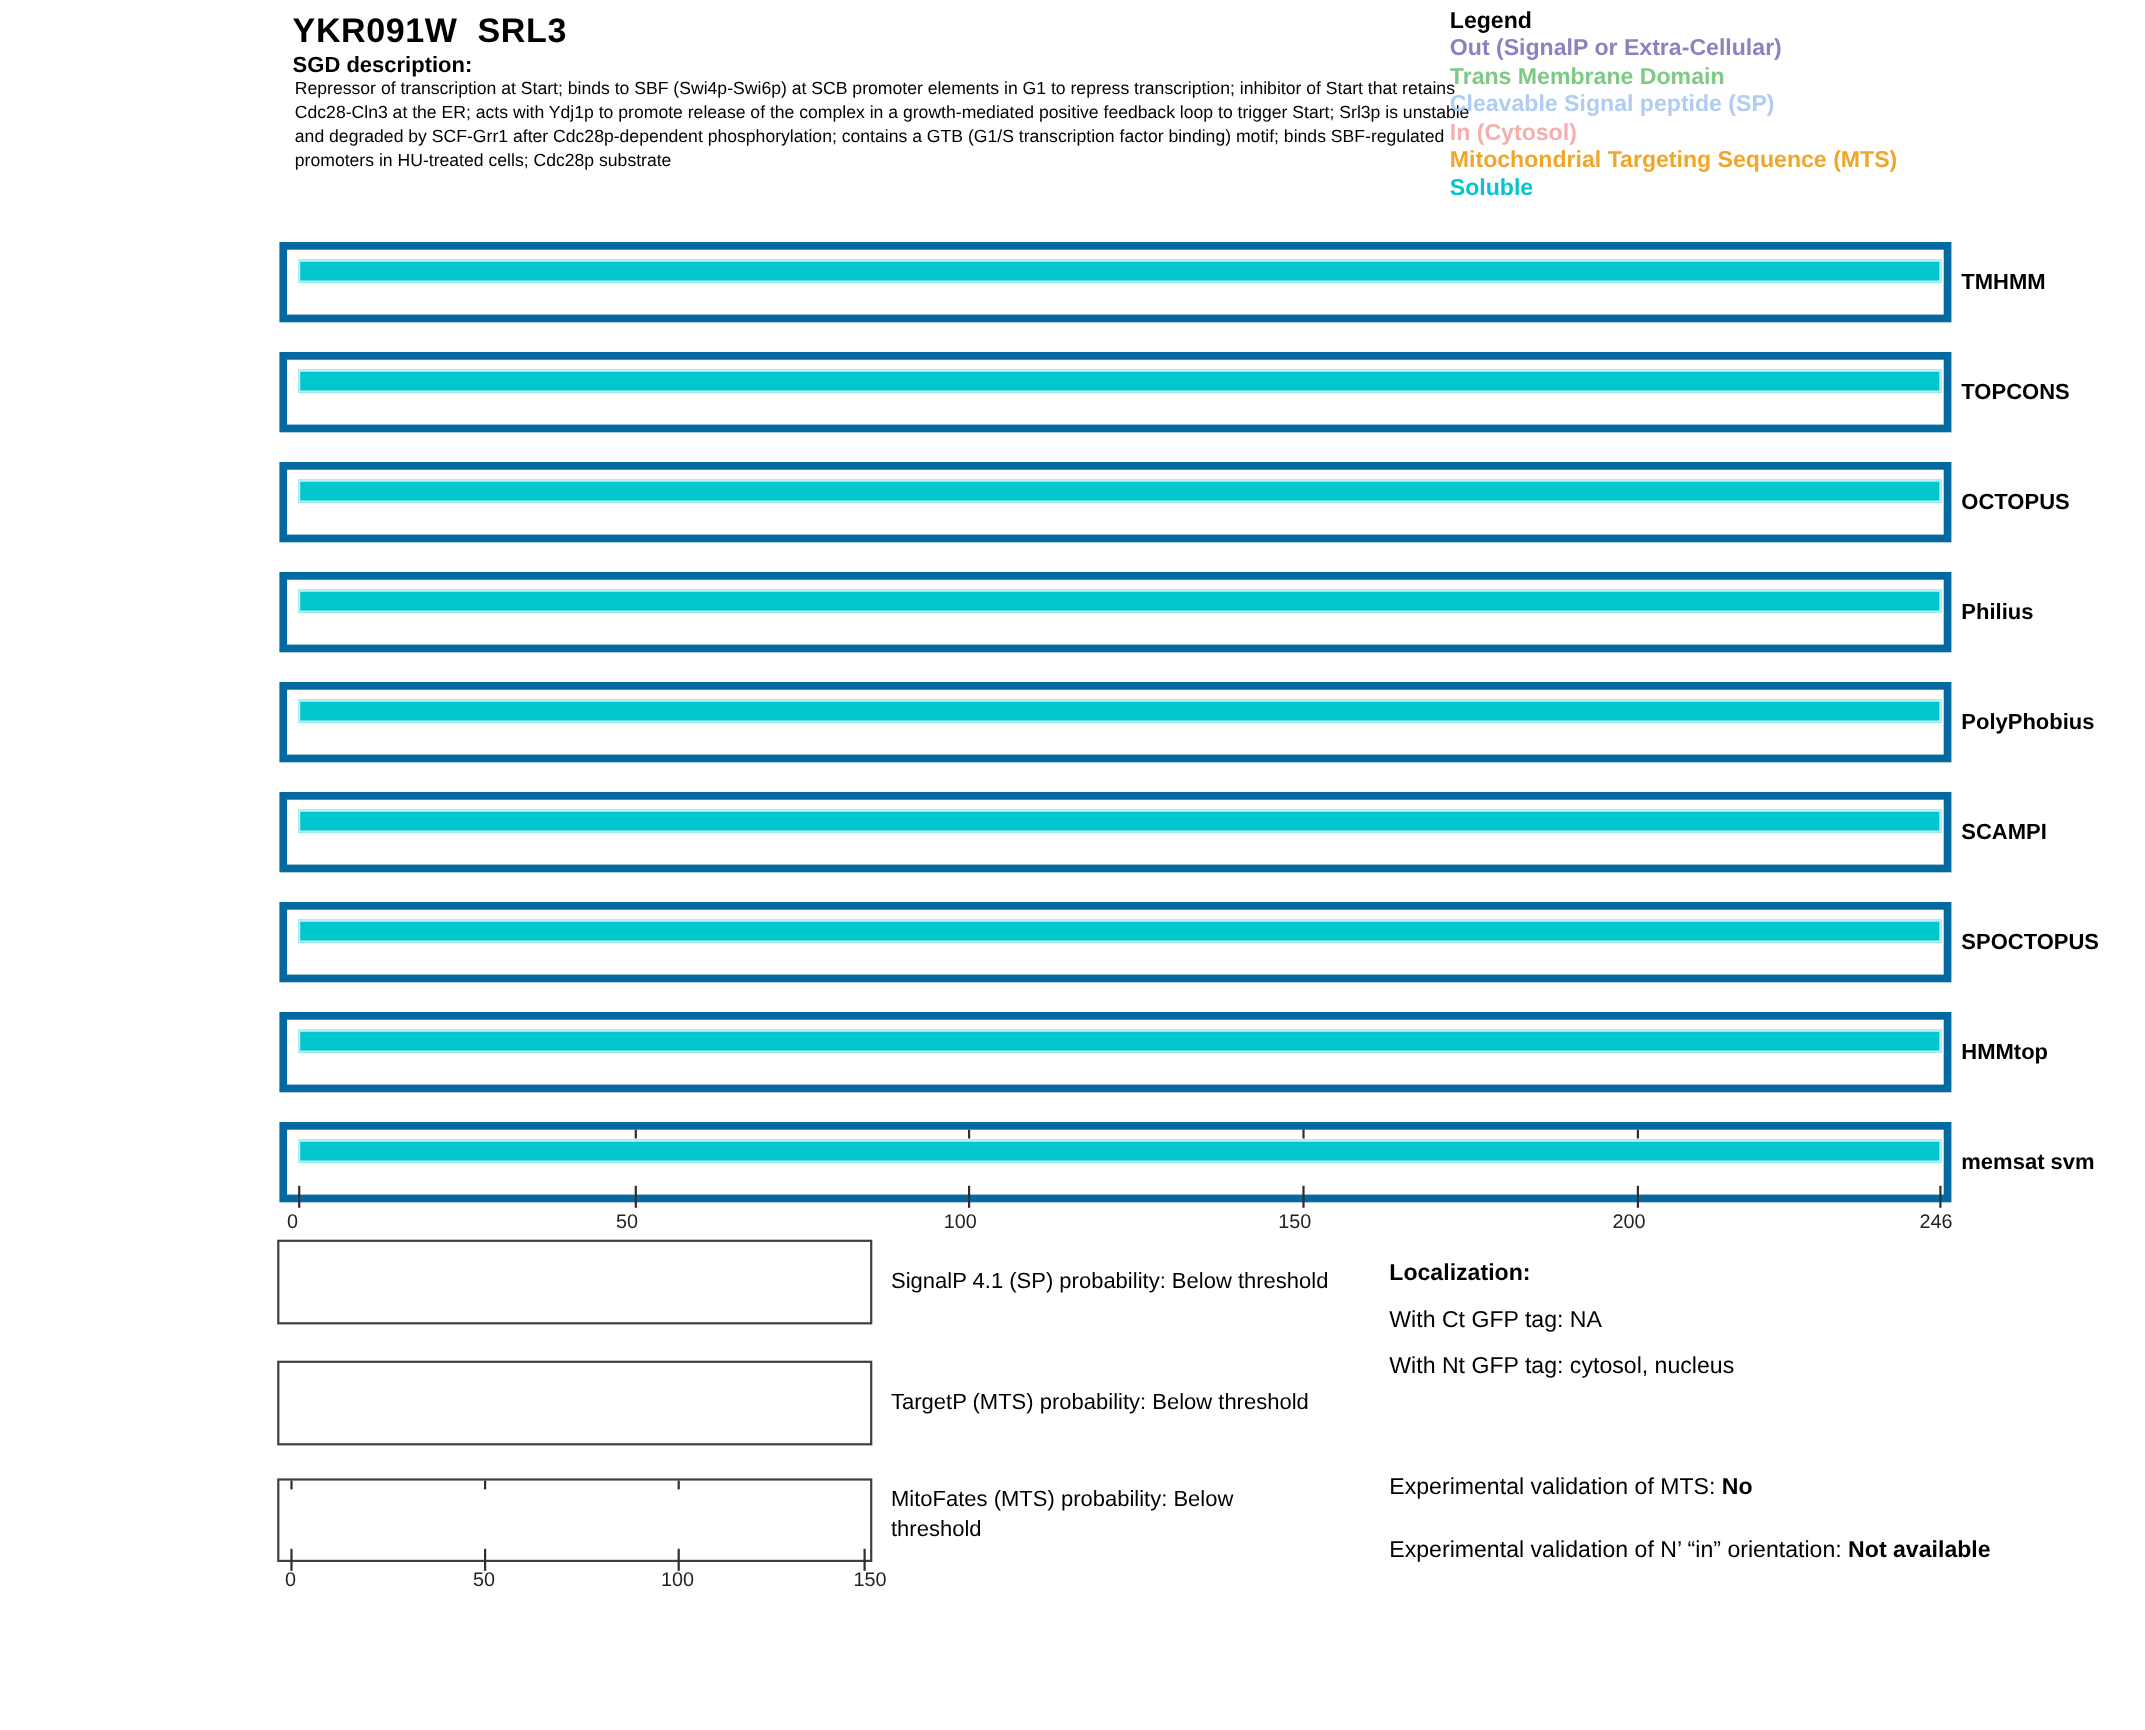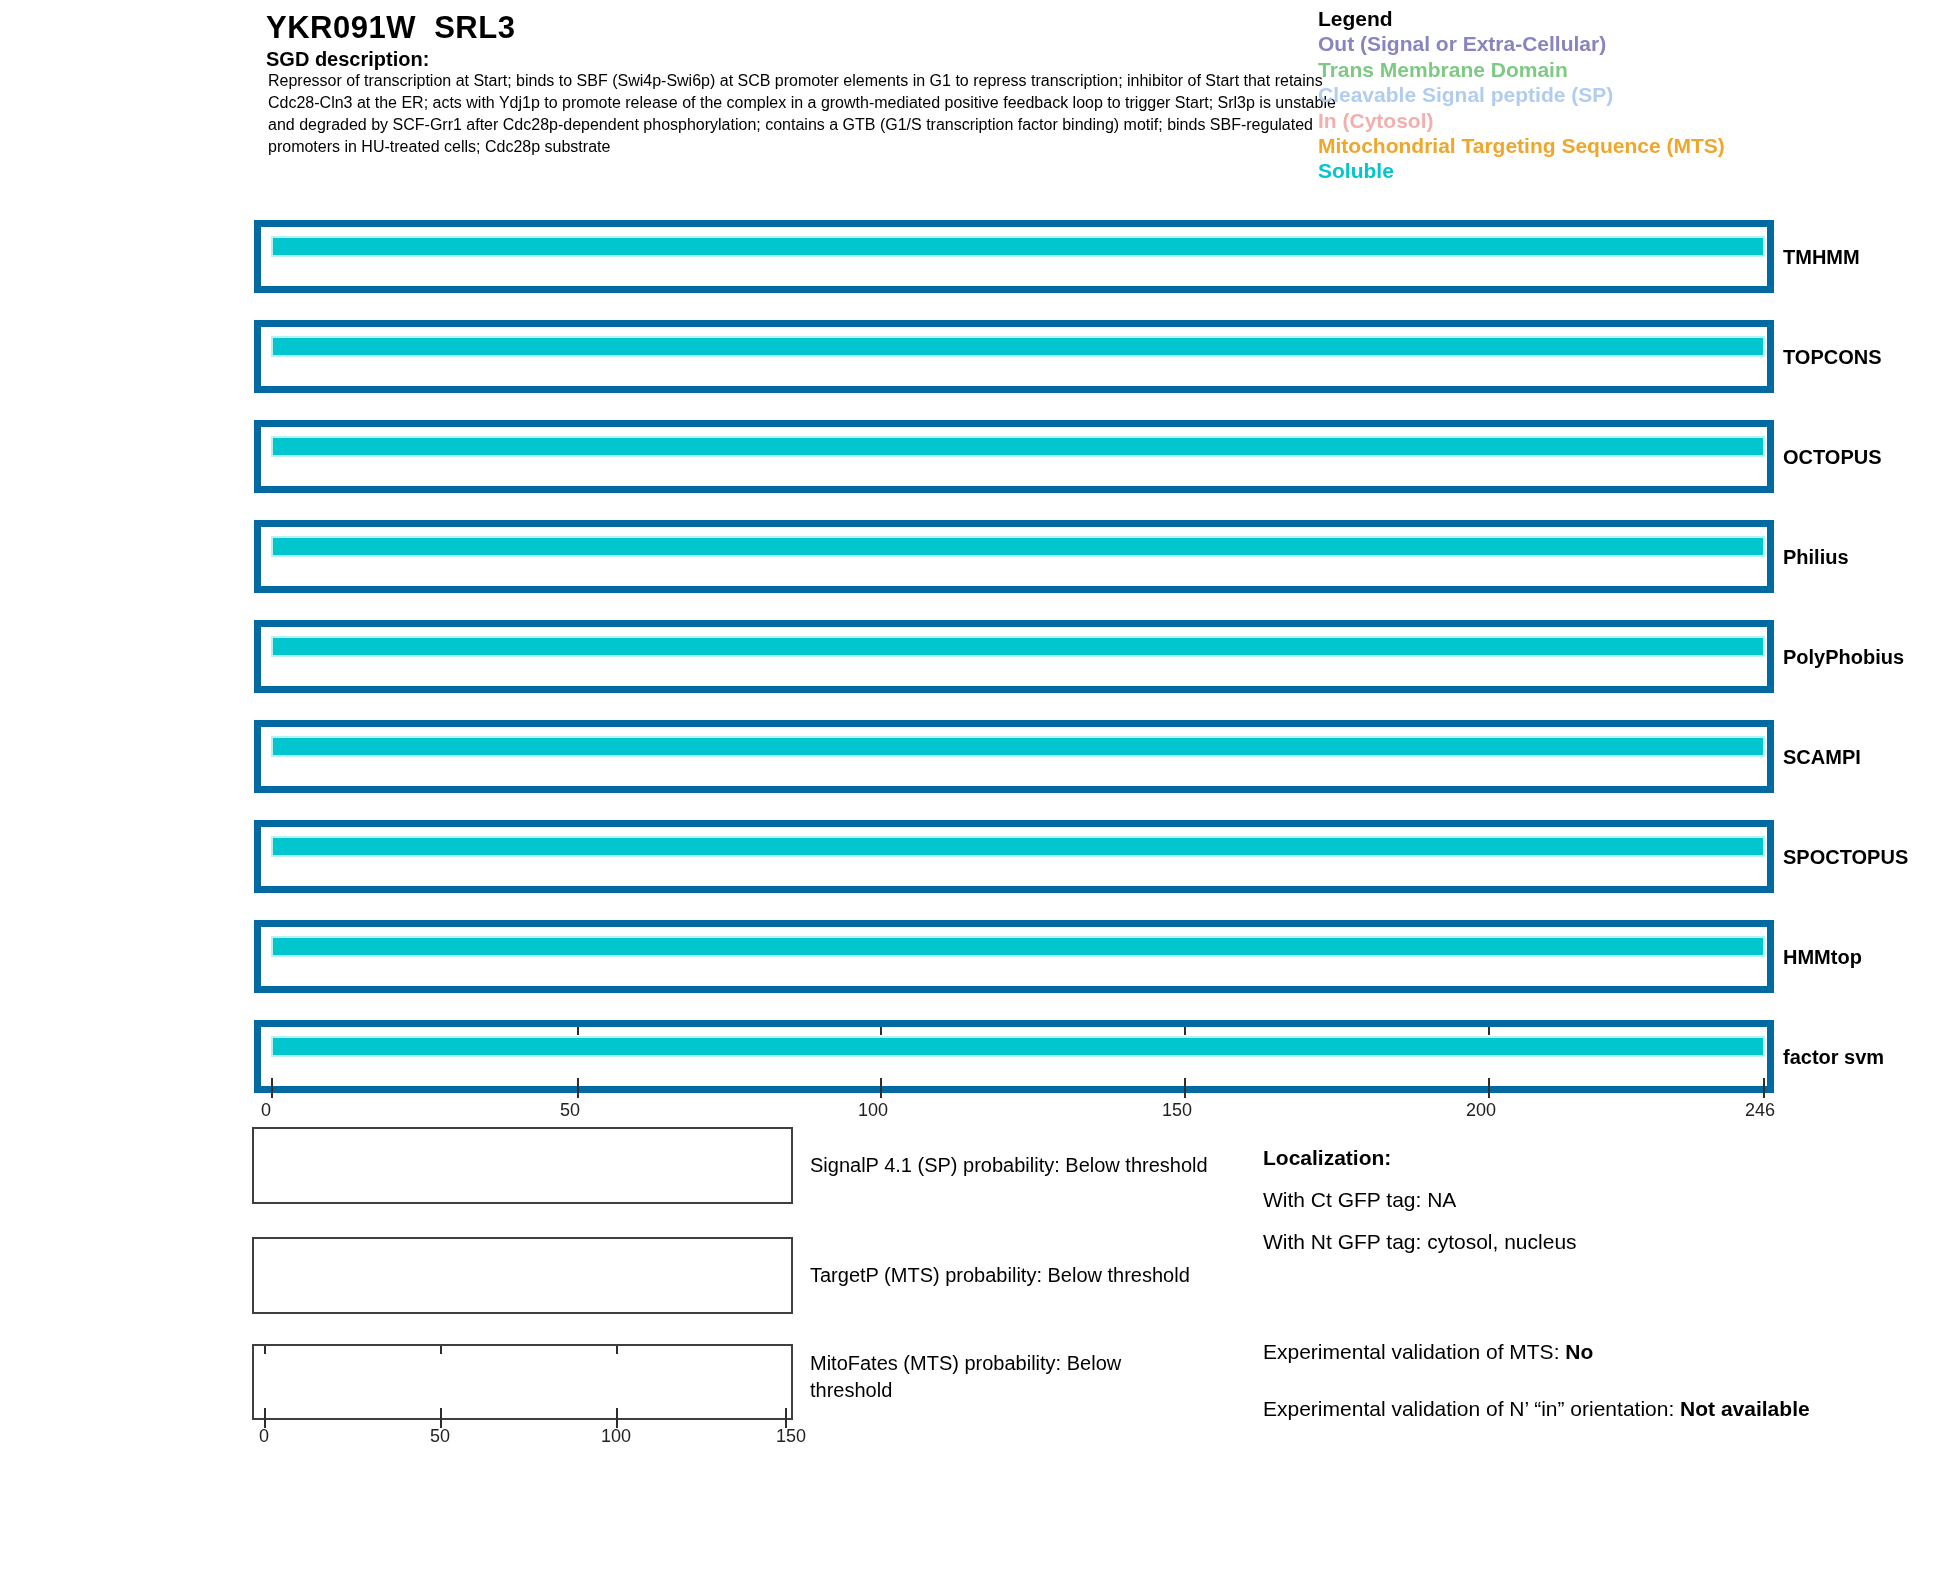--- a/index.html
+++ b/index.html
@@ -37,21 +37,21 @@
 <body>
 
 <div id="page">
 
   <div class="title">YKR091W  SRL3</div>
   <div class="sgd-label">SGD description:</div>
   <div class="sgd-desc">Repressor of transcription at Start; binds to SBF (Swi4p-Swi6p) at SCB promoter elements in G1 to repress transcription; inhibitor of Start that retains Cdc28-Cln3 at the ER; acts with Ydj1p to promote release of the complex in a growth-mediated positive feedback loop to trigger Start; Srl3p is unstable and degraded by SCF-Grr1 after Cdc28p-dependent phosphorylation; contains a GTB (G1/S transcription factor binding) motif; binds SBF-regulated promoters in HU-treated cells; Cdc28p substrate</div>
 
   <div class="legend">
     <div class="hd">Legend</div>
-    <div style="color: rgb(135, 132, 192);">Out (Signal or Extra-Cellular)</div>
+    <div style="color: rgb(135, 132, 192);">Out (SignalP or Extra-Cellular)</div>
     <div style="color: rgb(126, 201, 131);">Trans Membrane Domain</div>
     <div style="color: rgb(176, 205, 241);">Cleavable Signal peptide (SP)</div>
     <div style="color: rgb(243, 175, 174);">In (Cytosol)</div>
     <div style="color: rgb(240, 166, 42);">Mitochondrial Targeting Sequence (MTS)</div>
     <div style="color: rgb(2, 198, 206);">Soluble</div>
   </div>
 
   <div class="track" style="top:220px">
     <div class="tbar" style="background: rgb(2, 198, 206);"></div>
     <div class="tlabel">TMHMM</div>
@@ -90,21 +90,21 @@
     <div class="tick" style="left:619px;top:0;height:8px"></div>
     <div class="tick" style="left:923px;top:0;height:8px"></div>
     <div class="tick" style="left:1227px;top:0;height:8px"></div>
     <div class="tbar" style="background: rgb(2, 198, 206);"></div>
     <div class="tick" style="left:10px;top:51px;height:20px"></div>
     <div class="tick" style="left:316px;top:51px;height:20px"></div>
     <div class="tick" style="left:619px;top:51px;height:20px"></div>
     <div class="tick" style="left:923px;top:51px;height:20px"></div>
     <div class="tick" style="left:1227px;top:51px;height:20px"></div>
     <div class="tick" style="left:1502px;top:51px;height:20px"></div>
-    <div class="tlabel">factor svm</div>
+    <div class="tlabel">memsat svm</div>
   </div>
 
   <div class="axis-label" style="left:266px;top:1100px">0</div>
   <div class="axis-label" style="left:570px;top:1100px">50</div>
   <div class="axis-label" style="left:873px;top:1100px">100</div>
   <div class="axis-label" style="left:1177px;top:1100px">150</div>
   <div class="axis-label" style="left:1481px;top:1100px">200</div>
   <div class="axis-label" style="left:1760px;top:1100px">246</div>
 
   <div class="pbox" style="top:1127px;height:73px"></div>

